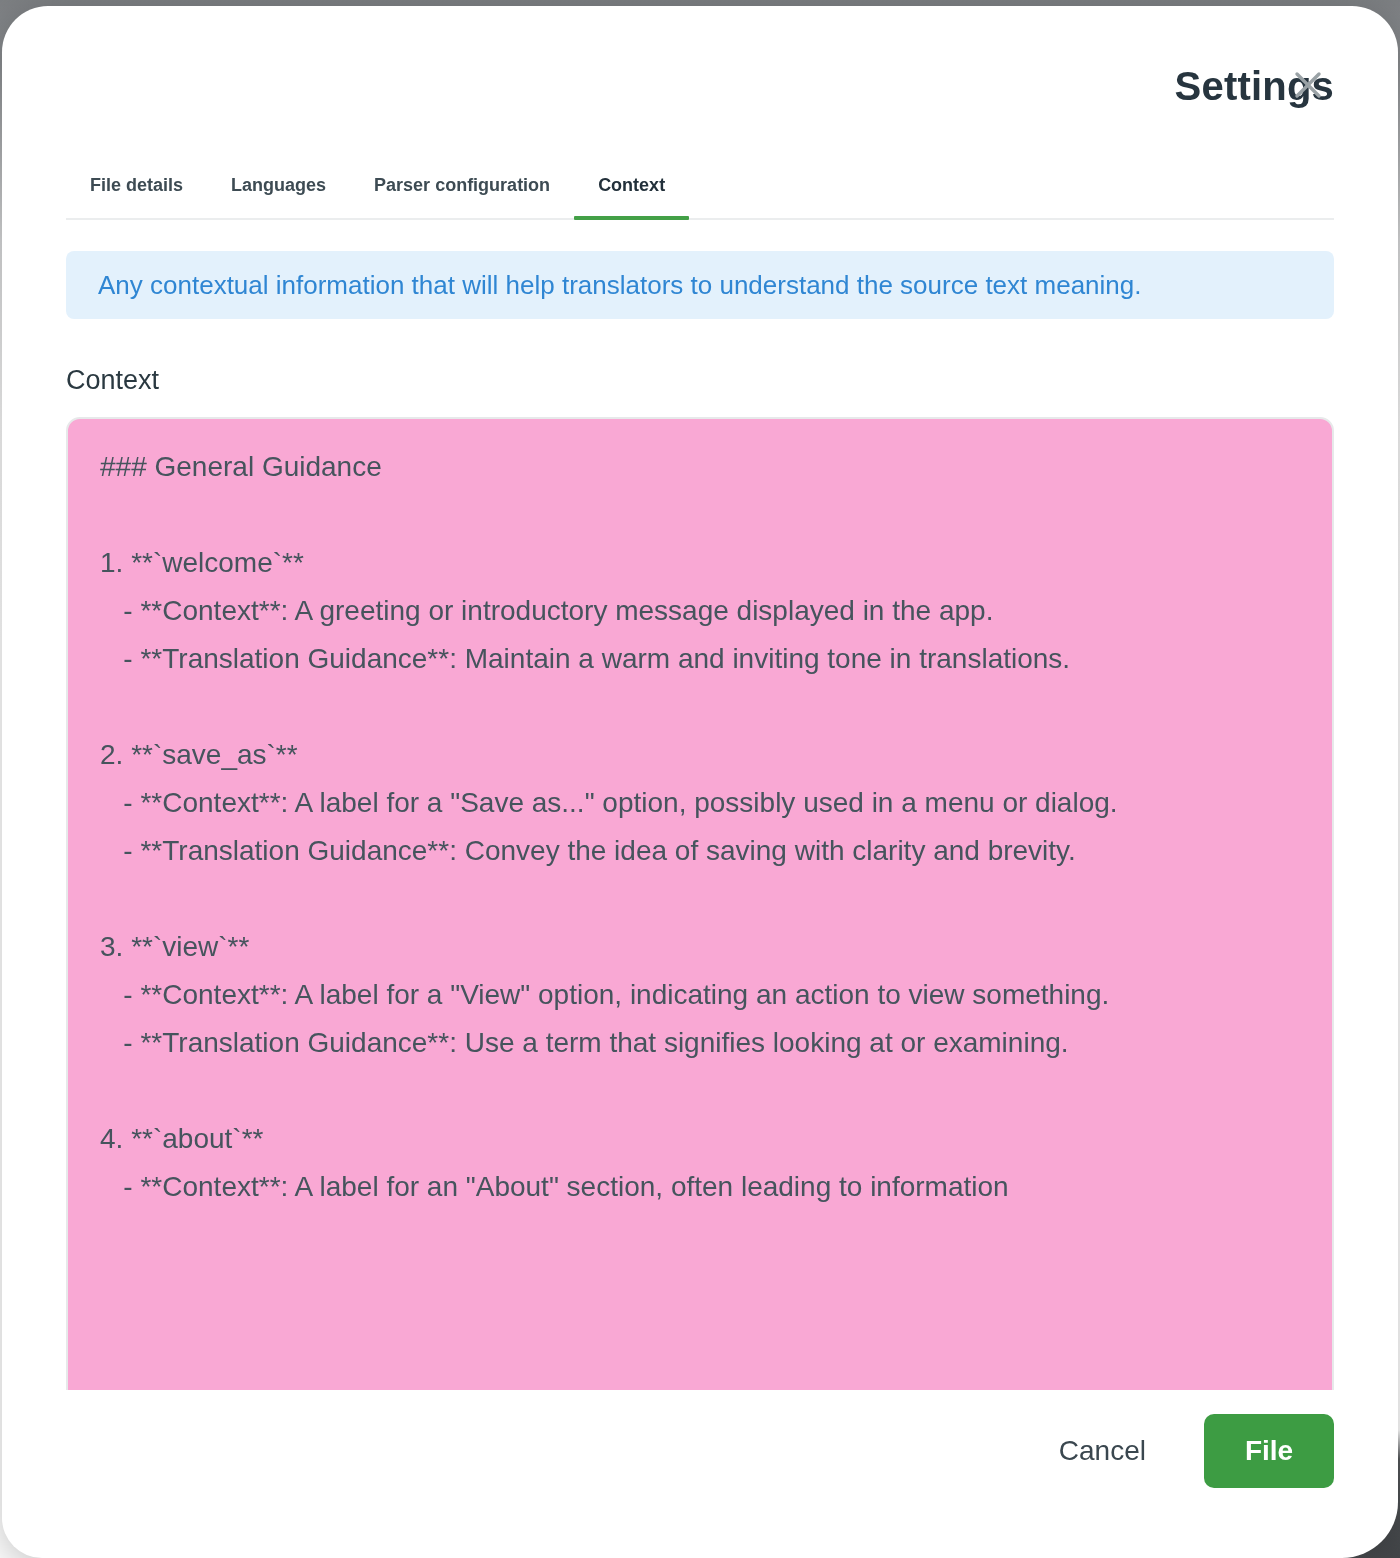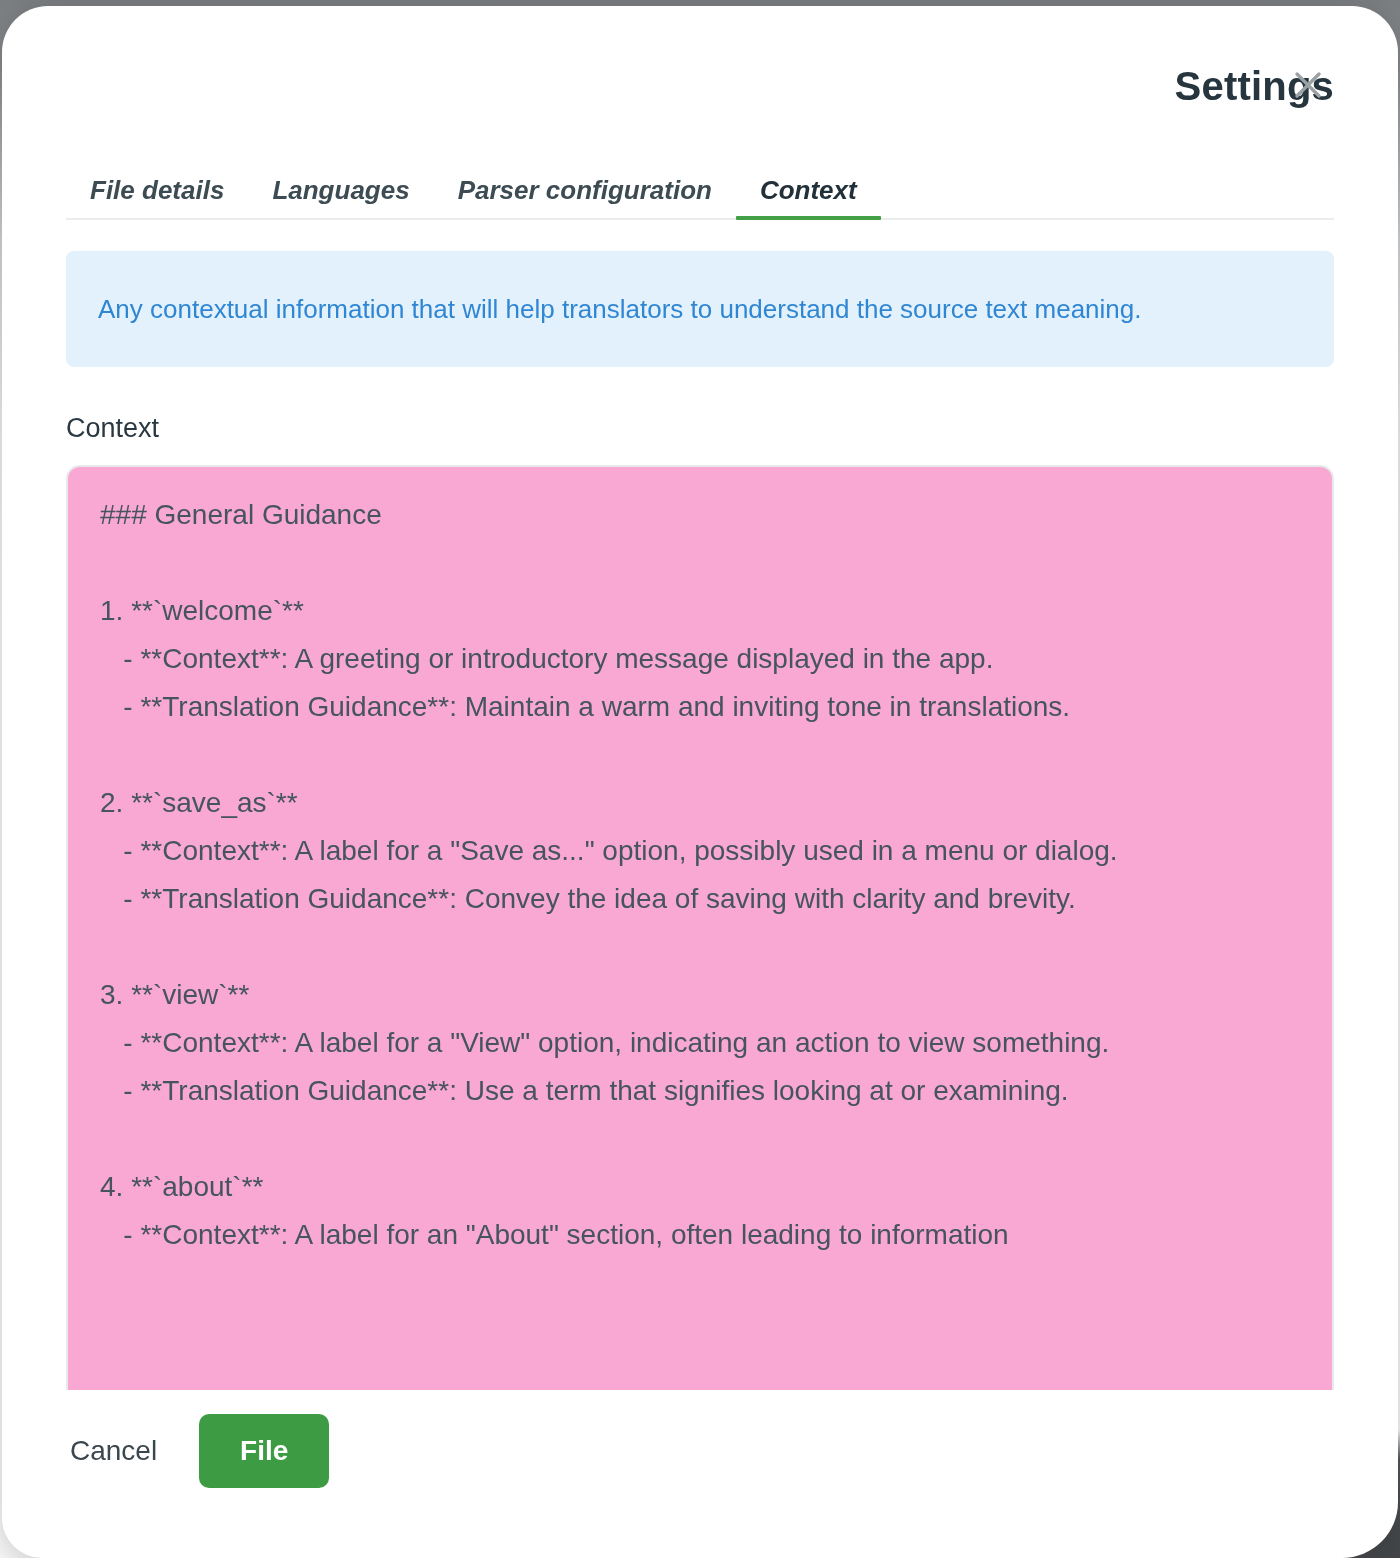--- a/index.html
+++ b/index.html
@@ -39,46 +39,45 @@
   }
 
   .tabs {
     margin-top: 60px;
     display: flex;
     border-bottom: 2px solid #ebedee;
     flex: 0 0 auto;
   }
   .tab {
     position: relative;
-    padding: 6px 24px 12px 24px;
-    font-size: 26px;
+    padding: 6px 24px 22px 24px;
+    font-size: 18px;
     font-weight: 600;
     color: #3d4b53;
     cursor: pointer;
     white-space: nowrap;
-    font-style: italic;
   }
   .tab.active { color: #22303a; }
   .tab.active::after {
     content: "";
     position: absolute;
     left: 0; right: 0; bottom: -2px;
     height: 4px;
     background: #43a047;
     border-radius: 1px;
   }
 
   .modal-body { flex: 1 1 auto; min-height: 0; overflow: hidden; display: flex; flex-direction: column; }
 
   .info-banner {
     margin-top: 31px;
     flex: 0 0 auto;
     background: #e3f1fc;
     border-radius: 8px;
-    padding: 38px 32px;
+    padding: 14px 32px;
     color: #2f86d3;
     font-size: 26px;
     line-height: 40px;
   }
 
   .field-label {
     margin-top: 46px;
     flex: 0 0 auto;
     font-size: 27px;
     font-weight: 500;
@@ -98,22 +97,22 @@
     white-space: pre-wrap;
     word-wrap: break-word;
     background: #f9a8d4;
     cursor: text;
   }
 
   .modal-footer {
     flex: 0 0 168px;
     display: flex;
     align-items: center;
-    justify-content: flex-start;
-    gap: 38px;
+    justify-content: flex-end;
+    gap: 54px;
     padding-bottom: 47px;
     background: #ffffff;
     z-index: 2;
   }
   .cancel-btn {
     background: none; border: none;
     font-family: "Liberation Sans", sans-serif;
     font-size: 28px;
     font-weight: 500;
     color: #3a474f;

